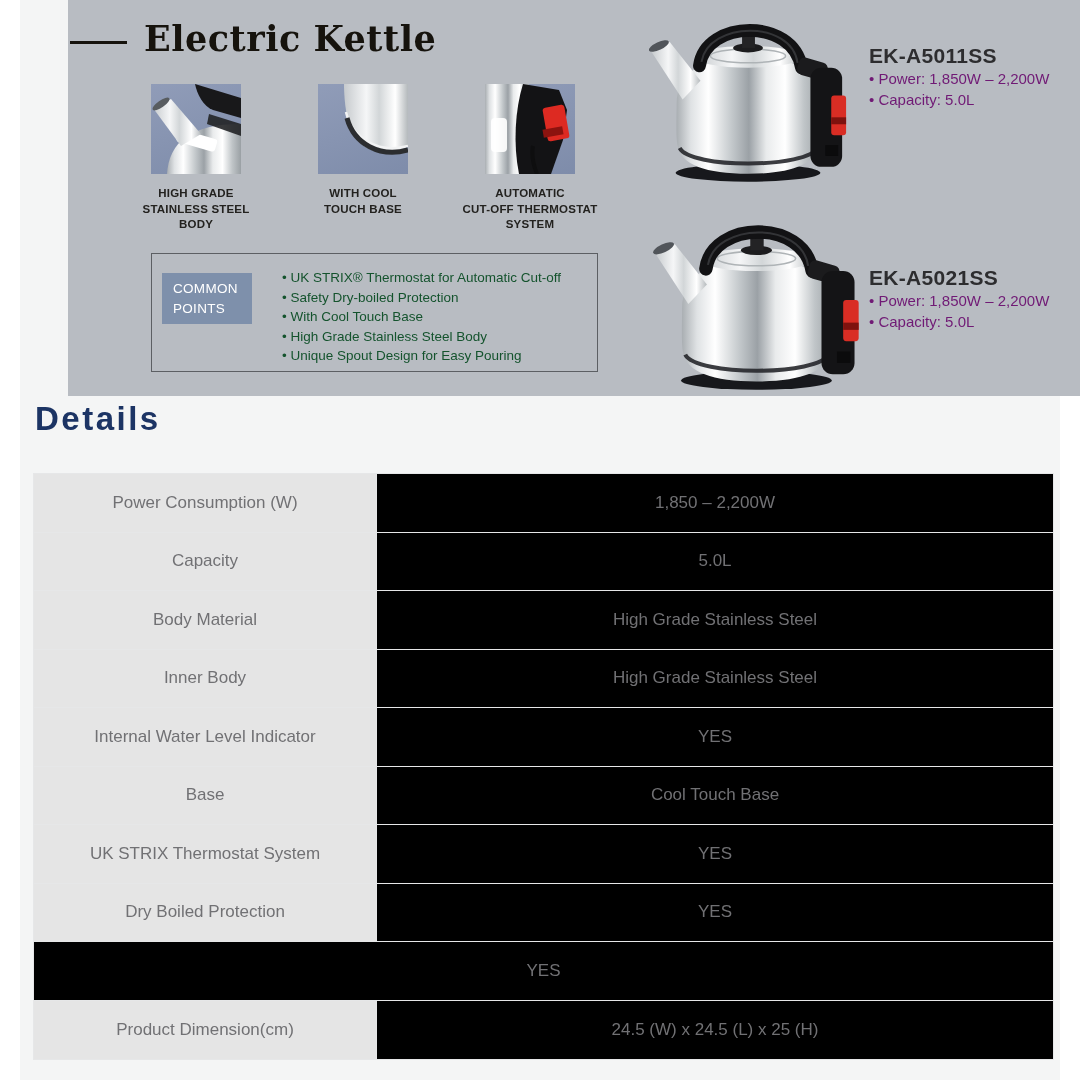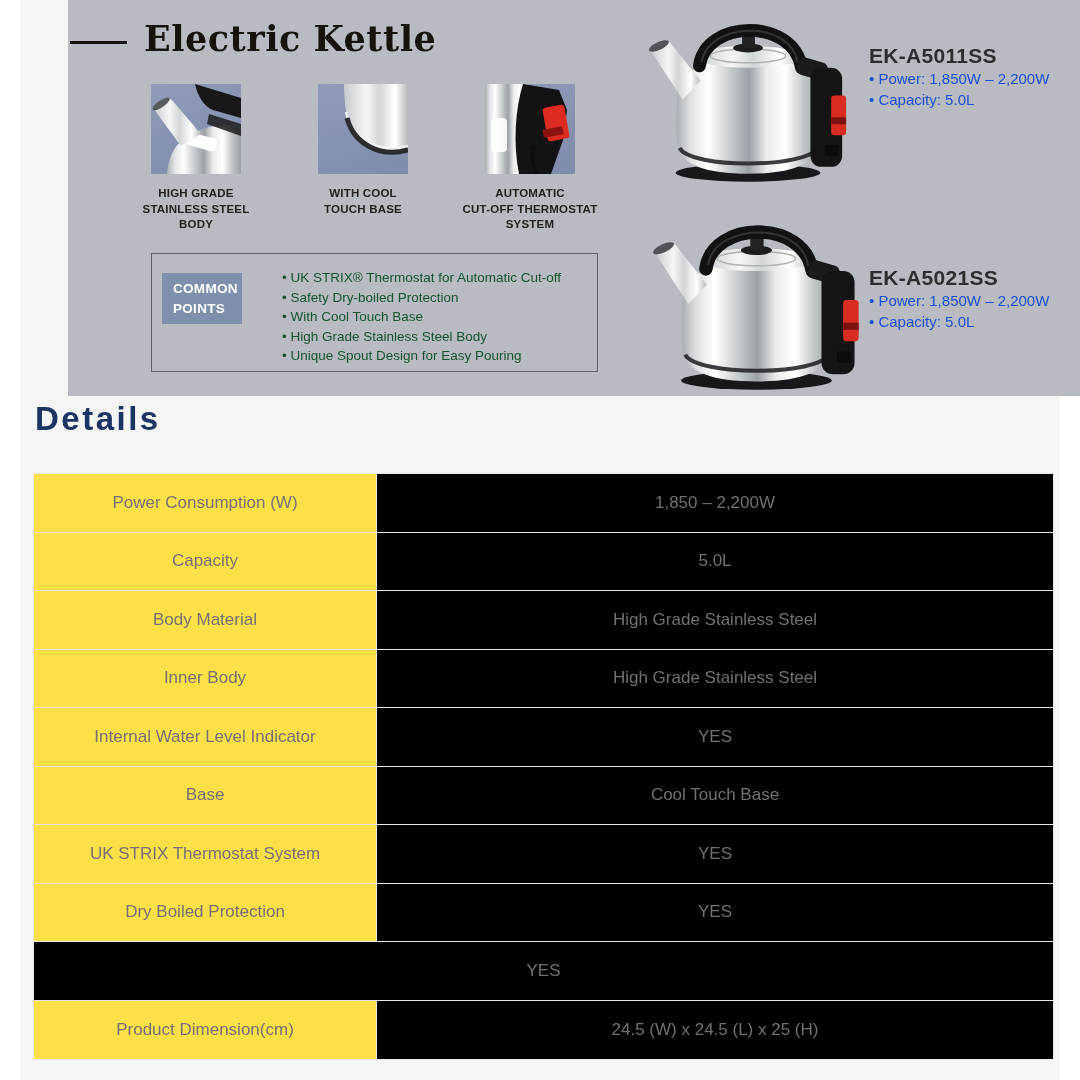--- a/index.html
+++ b/index.html
@@ -22,48 +22,48 @@
   .caption{
     position:absolute;top:186px;width:190px;text-align:center;
     font-size:11.5px;font-weight:bold;color:#23221f;line-height:1.35;letter-spacing:.2px;
   }
   .caption span{display:block;}
   .c1{left:33px}.c2{left:200px}.c3{left:367px}
 
   .cp-box{position:absolute;left:83px;top:253px;width:447px;height:119px;border:1px solid #5c5f63;box-sizing:border-box;}
   .cp-label{
     position:absolute;left:10px;top:19px;background:#7e90ab;color:#ffffff;
-    font-weight:bold;font-size:13.5px;line-height:1.45;padding:6px 4px 6px 11px;letter-spacing:.3px;
+    font-weight:normal;font-size:13.5px;line-height:1.45;padding:6px 14px 6px 11px;letter-spacing:.3px;
   }
   .cp-label span{display:block;}
   .cp-list{position:absolute;left:130px;top:16px;font-size:13.5px;color:#14532d;}
   .cp-list .cp-item{margin-bottom:4.5px;}
   .cp-item::before{content:"• ";}
 
   .kettle-img{position:absolute;}
   .k1{left:575px;top:5px;width:213px;height:186px;}
   .k2{left:578px;top:207px;width:224px;height:191px;}
 
   .product{position:absolute;left:801px;}
   .p1{top:44px}.p2{top:266px}
   .product .model{font-size:21px;font-weight:bold;color:#2d2d2f;letter-spacing:.3px;}
-  .product .spec{font-size:15px;color:#1d4ed8;line-height:21px;}
+  .product .spec{font-size:15px;color:#701a75;line-height:21px;}
   .product .spec:first-of-type{margin-top:11px;}
   .spec::before{content:"• ";}
 
   
   .details-heading{
     position:absolute;left:15px;top:400px;font-size:33px;font-weight:bold;
     color:#1c3464;letter-spacing:2.5px;
   }
   .details-table{position:absolute;left:13px;top:473px;width:1021px;border:1px solid #e6e7e8;background:#fcfcfc;box-sizing:border-box;}
   .trow{display:flex;height:58.5px;border-bottom:1px solid #e6e7e8;box-sizing:border-box;}
   .trow:last-child{border-bottom:none;}
   .tcell-label{
-    width:343px;background:#fde047;border-right:1px solid #e6e7e8;box-sizing:border-box;
+    width:343px;background:#e5e5e5;border-right:1px solid #e6e7e8;box-sizing:border-box;
     display:flex;align-items:center;justify-content:center;color:#717174;font-size:17px;
   }
   .tcell-value{
     flex:1;background:#000000;display:flex;align-items:center;justify-content:center;
     color:#717174;font-size:17px;
   }
 </style>
 </head>
 <body>
 

